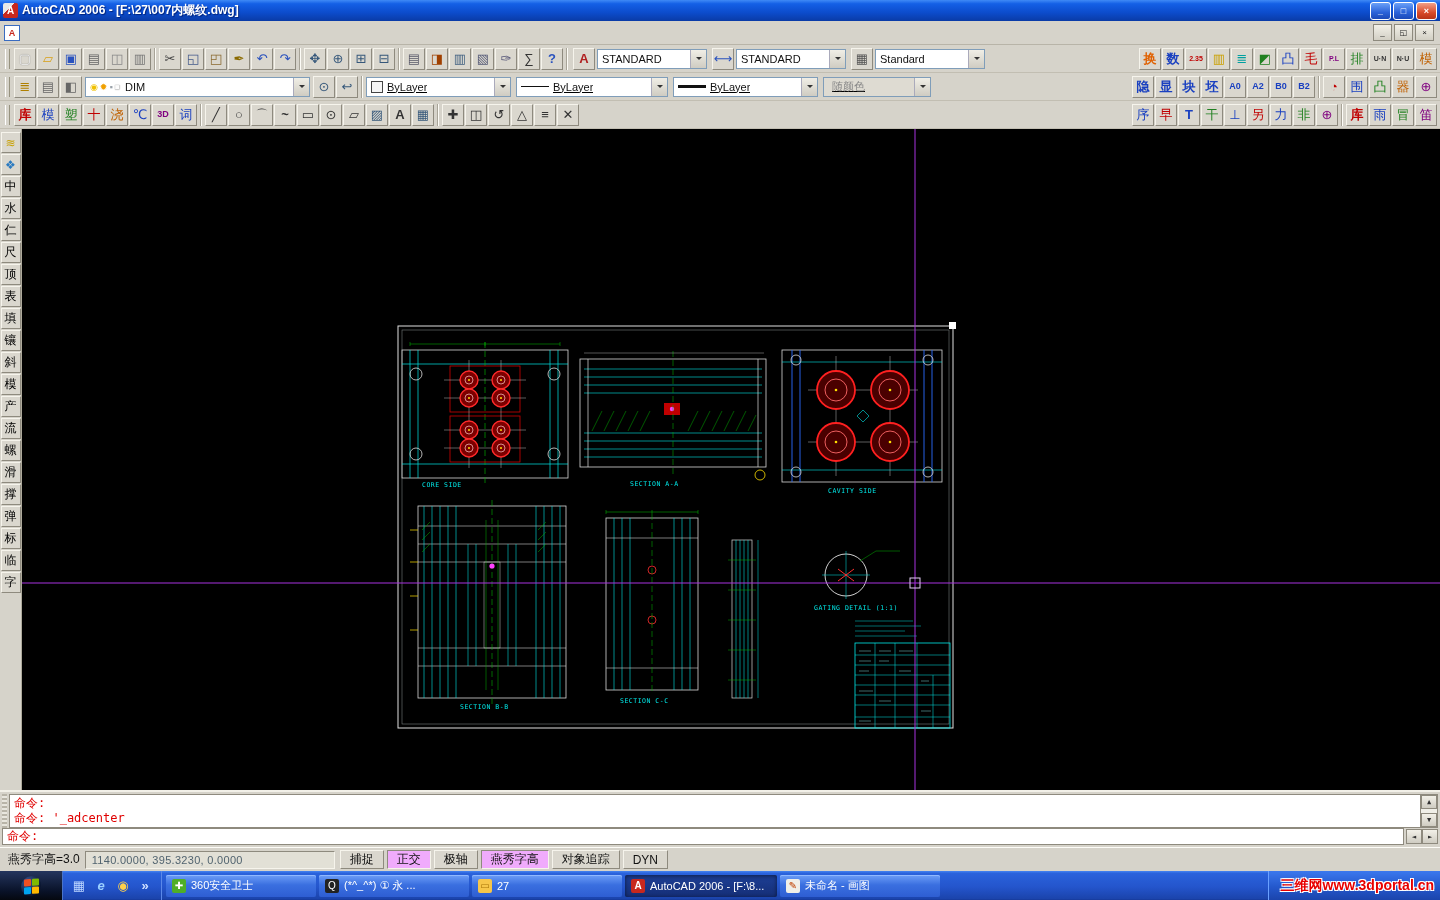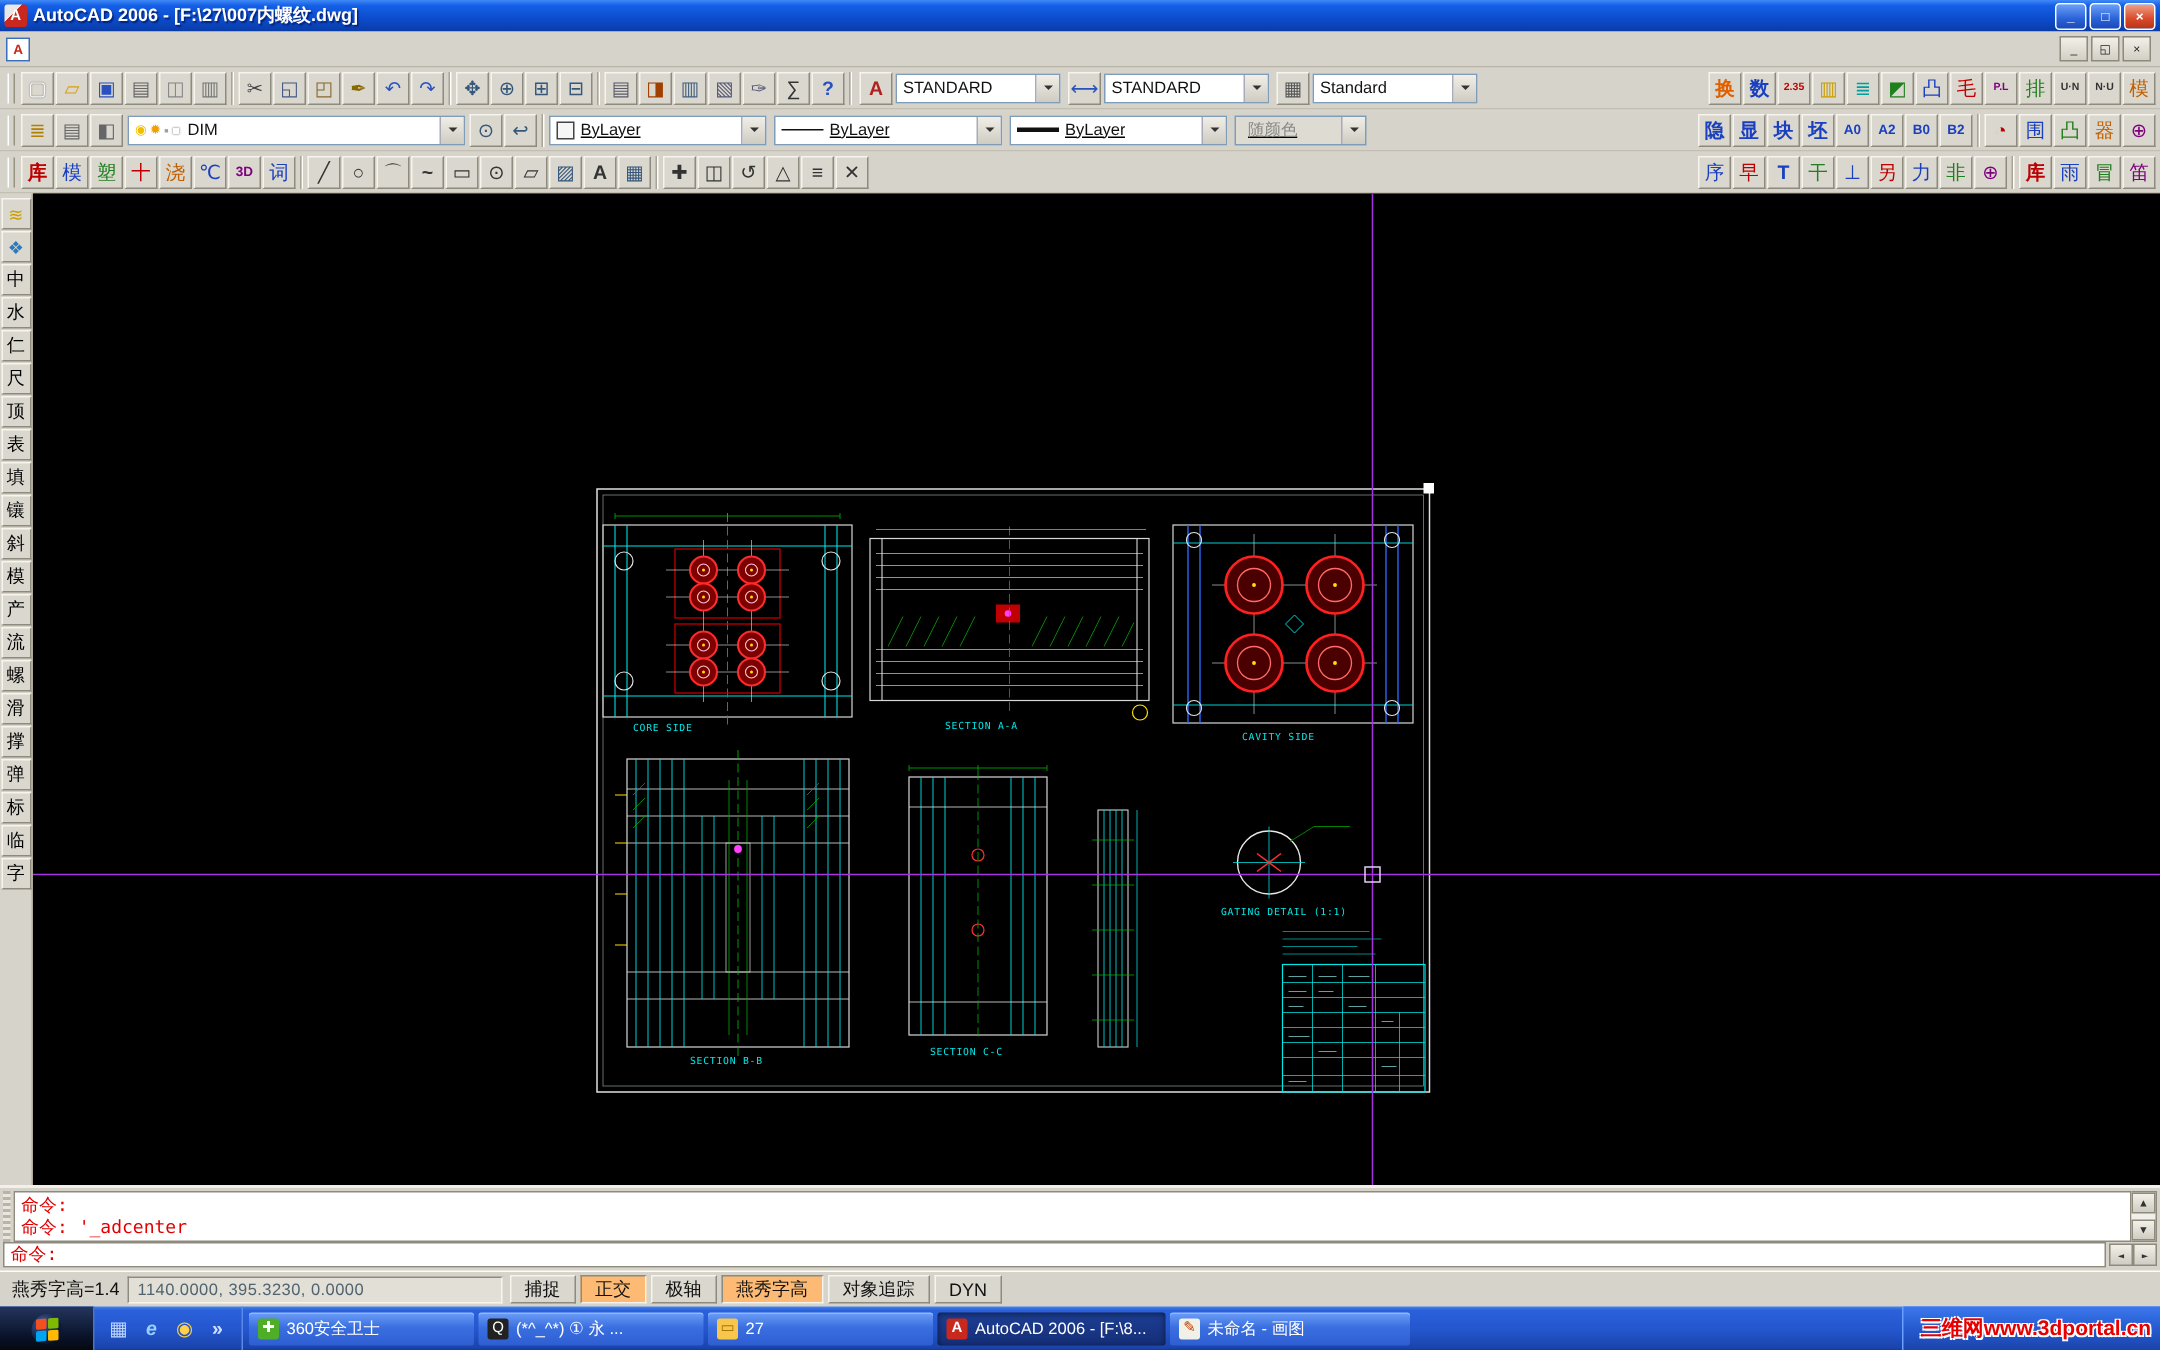--- a/index.html
+++ b/index.html
@@ -72,21 +72,21 @@
   .cmd-prompt{flex:1;height:100%;background:#fff;border:1px solid #8e8a7e;padding:0 4px;display:flex;align-items:center;box-sizing:border-box;}
   .hscroll{display:flex;margin-left:2px;}
   .hscroll .sbtn{width:16px;height:15px;}
   
   .statusbar{position:absolute;left:0;top:847px;width:1440px;height:24px;background:#d6d3ca;border-top:1px solid #fdfcf7;
     display:flex;align-items:center;box-sizing:border-box;padding:0 8px;gap:5px;font-size:12px;color:#111;}
   .coords{width:250px;height:18px;background:#e2e0d6;border:1px solid;border-color:#8e8a7e #f6f4ec #f6f4ec #8e8a7e;
     display:flex;align-items:center;padding:0 6px;box-sizing:border-box;color:#51636f;font-size:11px;letter-spacing:.3px;}
   .stgl{height:19px;padding:0 9px;display:flex;align-items:center;background:#dad7ce;
     border:1px solid;border-color:#f6f4ec #8e8a7e #8e8a7e #f6f4ec;box-sizing:border-box;}
-  .stgl[data-state="on"]{border-color:#8e8a7e #f6f4ec #f6f4ec #8e8a7e;background:#fdba74;}
+  .stgl[data-state="on"]{border-color:#8e8a7e #f6f4ec #f6f4ec #8e8a7e;background:#f0abfc;}
   
   .taskbar{position:absolute;left:0;top:871px;width:1440px;height:29px;display:flex;align-items:center;color:#fff;
     background:linear-gradient(180deg,#4585f2 0%,#2a62dc 8%,#2455cc 55%,#1b44ac 95%,#16399a 100%);}
   .start{width:62px;height:29px;flex:none;display:flex;align-items:center;justify-content:center;
     background:linear-gradient(180deg,#24355e,#091228 70%,#05080f);border-right:1px solid #4a74c8;}
   .winlogo{width:20px;height:20px;border-radius:50%;background:radial-gradient(circle at 35% 30%,#3a5a9a,#0a1530 70%);
     display:grid;grid-template-columns:7px 7px;grid-template-rows:7px 7px;gap:1px;place-content:center;transform:skewY(-4deg);}
   .q{display:block;border-radius:1px;}
   .q1{background:#f25022;} .q2{background:#7fba00;} .q3{background:#00a4ef;} .q4{background:#ffb900;}
   .qlaunch{display:flex;align-items:center;gap:2px;padding:0 6px;border-right:1px solid #5b88e8;height:100%;}
@@ -353,21 +353,21 @@
         </span>
 
         <span class="combo" style="width:145px" data-state="normal">
           <span class="chip" style="width:28px;height:3px;background:#111"></span>
           <span class="cval">ByLayer</span>
           <span class="combo-arrow">
             <span class="arr"></span>
           </span>
         </span>
 
-        <span class="combo" style="width:88px" data-state="disabled">
+        <span class="combo" style="width:108px" data-state="disabled">
           <span class="chip" style="width:0;height:0"></span>
           <span class="cval">随颜色</span>
           <span class="combo-arrow">
             <span class="arr"></span>
           </span>
         </span>
       </div>
     <div class="tgroup pushright">
 
     <span class="tbtn" title="yanxiu-hide-icon">
@@ -739,21 +739,21 @@
         <span class="cmd-line">命令:</span>
       </div>
       <div class="hscroll">
         <div class="sbtn">◄</div>
         <div class="sbtn">►</div>
       </div>
     </div>
   </div>
 
   <div class="statusbar">
-    <span>燕秀字高=1.4</span>
+    <span>燕秀字高=3.0</span>
     <span class="coords">1140.0000,  395.3230,  0.0000</span>
     <span style="display:flex;gap:3px;">
 
         <span class="stgl" data-state="off">
           <span>捕捉</span>
         </span>
 
         <span class="stgl" data-state="on">
           <span>正交</span>
         </span>

